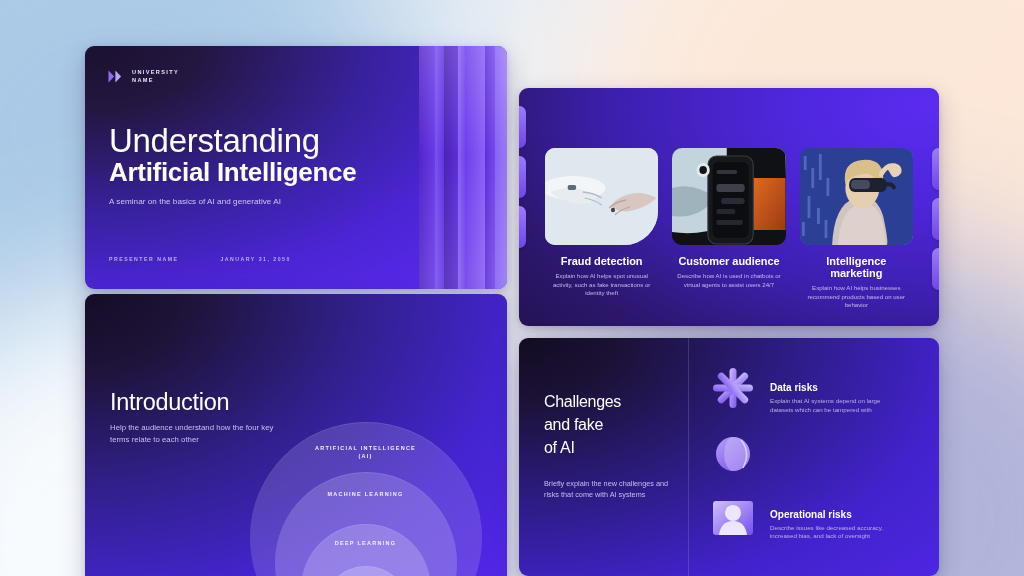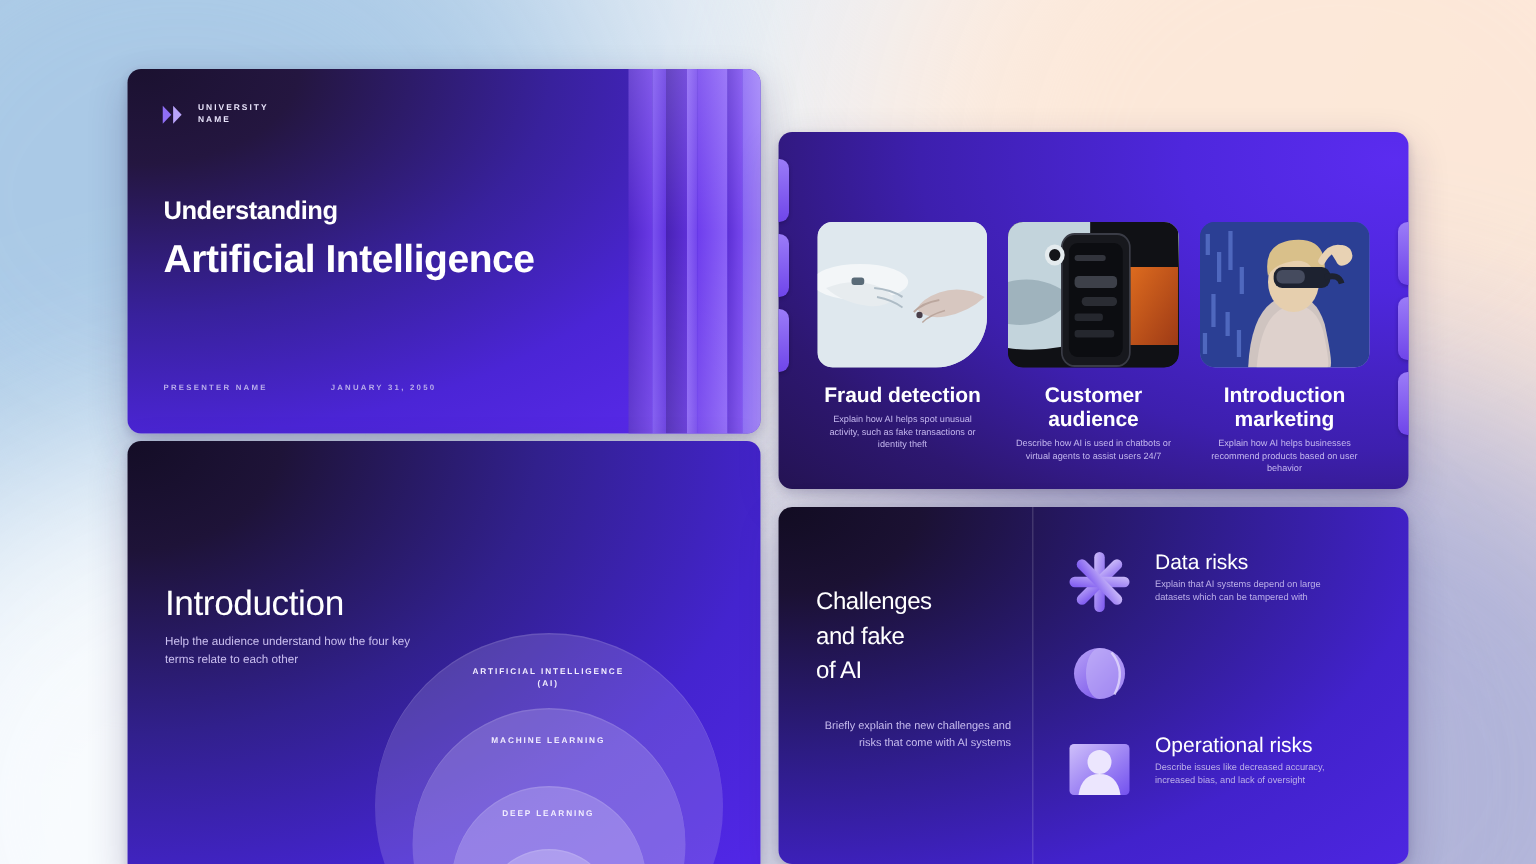--- a/index.html
+++ b/index.html
@@ -45,21 +45,21 @@
   .s1-b6{left:66px;width:10px;background:linear-gradient(90deg,#5c2fd4,#7848ef);}
   .s1-b7{left:76px;width:12px;background:linear-gradient(90deg,#8764f4,#9c7df8);}
   .s1-shine{position:absolute;right:0;top:0;height:100%;width:88px;
     background:linear-gradient(180deg,rgba(255,255,255,.16),rgba(255,255,255,0) 45%,rgba(255,255,255,.10));}
 
   .s1-logo{position:absolute;left:23px;top:22px;display:flex;align-items:center;gap:7px;}
   .chev{display:block;}
   .s1-logo-txt{color:#e9e4fb;font-size:5.6px;letter-spacing:1.35px;font-weight:700;line-height:8px;}
 
   .s1-title{position:absolute;left:24px;top:80px;}
-  .s1-t1{color:#fff;font-size:17px;font-weight:700;letter-spacing:-.3px;line-height:30px;}
+  .s1-t1{color:#fff;font-size:33px;font-weight:400;letter-spacing:-.3px;line-height:30px;}
   .s1-t2{color:#fff;font-size:26px;font-weight:700;letter-spacing:-.3px;line-height:31px;margin-top:1px;}
   .s1-sub{color:#cfc6f2;font-size:8.1px;line-height:12px;margin-top:8px;letter-spacing:.05px;}
   .s1-foot{position:absolute;left:24px;bottom:27px;display:flex;gap:42px;}
   .s1-foot span{color:#b9aeea;font-size:5.2px;letter-spacing:1.5px;font-weight:600;}
 
   
   #slide2{left:85px;top:294px;width:422px;height:290px;
     background:radial-gradient(135% 140% at 0% 0%, #140d26 0%, #1e1338 18%, #31208c 48%, #4424cf 76%, #5127e6 100%);
   }
   .arcs{position:absolute;right:14px;bottom:-70px;width:255px;height:300px;}
@@ -82,40 +82,40 @@
   
   #slide3{left:519px;top:88px;width:420px;height:238px;
     background:radial-gradient(130% 140% at 98% 8%, #5b2cf0 0%, #4e27dd 26%, #3d1fae 58%, #2d1770 82%, #241353 100%);
   }
   .s3-tab{position:absolute;width:13px;border-radius:7px;
     background:linear-gradient(180deg,#9b7cf8,#6f45ea);box-shadow:0 1px 3px rgba(0,0,0,.22);}
   .s3-title{position:absolute;left:0;right:0;top:24px;text-align:center;color:#fff;font-size:19.5px;font-weight:400;letter-spacing:-.35px;}
   .s3-cards{position:absolute;left:26px;right:26px;top:60px;display:flex;gap:14px;}
   .s3-card{flex:1;display:flex;flex-direction:column;align-items:center;}
   .s3-img{width:100%;height:97px;border-radius:10px;overflow:hidden;position:relative;}
-  .s3-h{margin-top:10px;color:#fff;font-size:14px;font-weight:700;text-align:center;letter-spacing:-.05px;}
+  .s3-h{margin-top:10px;color:#fff;font-size:11px;font-weight:700;text-align:center;letter-spacing:-.05px;}
   .s3-p{margin-top:5px;color:#c3b6ee;font-size:6.1px;line-height:8.6px;text-align:center;padding:0 2px;}
 
   
   .img-fraud{background:linear-gradient(150deg,#e9eef2 0%,#d8e2e8 45%,#c9d6de 100%);
     border-radius:10px 10px 34px 10px;}
   .img-cs{background:linear-gradient(160deg,#cfdde3 0%,#9fb3bd 30%,#1a1b20 52%,#15161a 72%,#0f1013 100%);}
   .img-pm{background:linear-gradient(150deg,#2a3f8f 0%,#3d5fc0 35%,#6e7fd0 70%,#8f8fd8 100%);}
 
   
   #slide4{left:519px;top:338px;width:420px;height:238px;
     background:radial-gradient(140% 150% at 0% 0%, #120c22 0%, #1b1133 16%, #2d1c84 46%, #4222cc 74%, #4e26e3 100%);
   }
   .s4-div{position:absolute;left:169px;top:0;bottom:0;width:1px;background:rgba(255,255,255,.14);}
   .s4-title{position:absolute;left:25px;top:52px;color:#fff;font-size:16px;font-weight:400;line-height:23px;letter-spacing:-.3px;}
-  .s4-sub{position:absolute;left:25px;top:140px;width:130px;color:#c6bbee;font-size:7.3px;line-height:11px;text-align:right;}
+  .s4-sub{position:absolute;left:25px;top:140px;width:130px;color:#c6bbee;font-size:7.3px;line-height:11px;}
   .s4-list{position:absolute;left:192px;right:20px;top:28px;display:flex;flex-direction:column;gap:17px;}
   .s4-item{display:flex;gap:15px;align-items:flex-start;}
   .s4-ic{width:44px;height:44px;flex:0 0 44px;position:relative;}
-  .s4-h{color:#fff;font-size:14px;font-weight:400;}
+  .s4-h{color:#fff;font-size:10px;font-weight:700;margin-top:16px;}
   .s4-p{margin-top:4px;color:#bcafe9;font-size:6.2px;line-height:8.8px;width:124px;}
 </style>
 </head>
 <body>
 
 <div id="stage">
 
   <div class="bg-base"></div>
   <div class="bg-blob blob-a"></div>
   <div class="bg-blob blob-b"></div>
@@ -143,20 +143,21 @@
       </svg>
       <div>
         <div class="s1-logo-txt">UNIVERSITY</div>
         <div class="s1-logo-txt">NAME</div>
       </div>
     </div>
 
     <div class="s1-title">
       <div class="s1-t1">Understanding</div>
       <div class="s1-t2">Artificial Intelligence</div>
+      <div class="s1-sub">A seminar on the basics of AI and generative AI</div>
     </div>
 
     <div class="s1-foot">
       <span>PRESENTER NAME</span>
       <span>JANUARY 31, 2050</span>
     </div>
   </div>
 
   <div class="slide" id="slide2">
     <div class="arcs">
@@ -256,21 +257,21 @@
             <path d="M40 97 q3 -34 20 -40 q20 -6 27 16 q5 22 3 24z" fill="#ded1cc"></path>
             <ellipse cx="66" cy="40" rx="18" ry="20" fill="#e6cfae"></ellipse>
             <path d="M48 36 q-4 -22 18 -24 q24 -2 22 22 q-2 14 -6 4 q-3 -14 -16 -12 q-14 2 -18 10z" fill="#d9c08a"></path>
             <rect x="52" y="30" width="40" height="14" rx="6" fill="#1d2230"></rect>
             <rect x="54" y="32" width="20" height="9" rx="4" fill="#454b5e"></rect>
             <path d="M88 37 q10 -3 12 4" stroke="#1d2230" stroke-width="4" fill="none"></path>
             <path d="M92 20 q8 -8 14 -2 q4 6 -2 10 q-6 3 -8 -2z" fill="#e8d2b4"></path>
             <path d="M86 26 q6 -10 14 -8" stroke="#e8d2b4" stroke-width="5" fill="none" stroke-linecap="round"></path>
           </svg>
         </div>
-        <div class="s3-h">Introduction marketing</div>
+        <div class="s3-h">Intelligence marketing</div>
         <div class="s3-p">Explain how AI helps businesses recommend products based on user behavior</div>
       </div>
 
     </div>
   </div>
 
   <div class="slide" id="slide4">
     <div class="s4-div"></div>
 
     <div class="s4-title">

